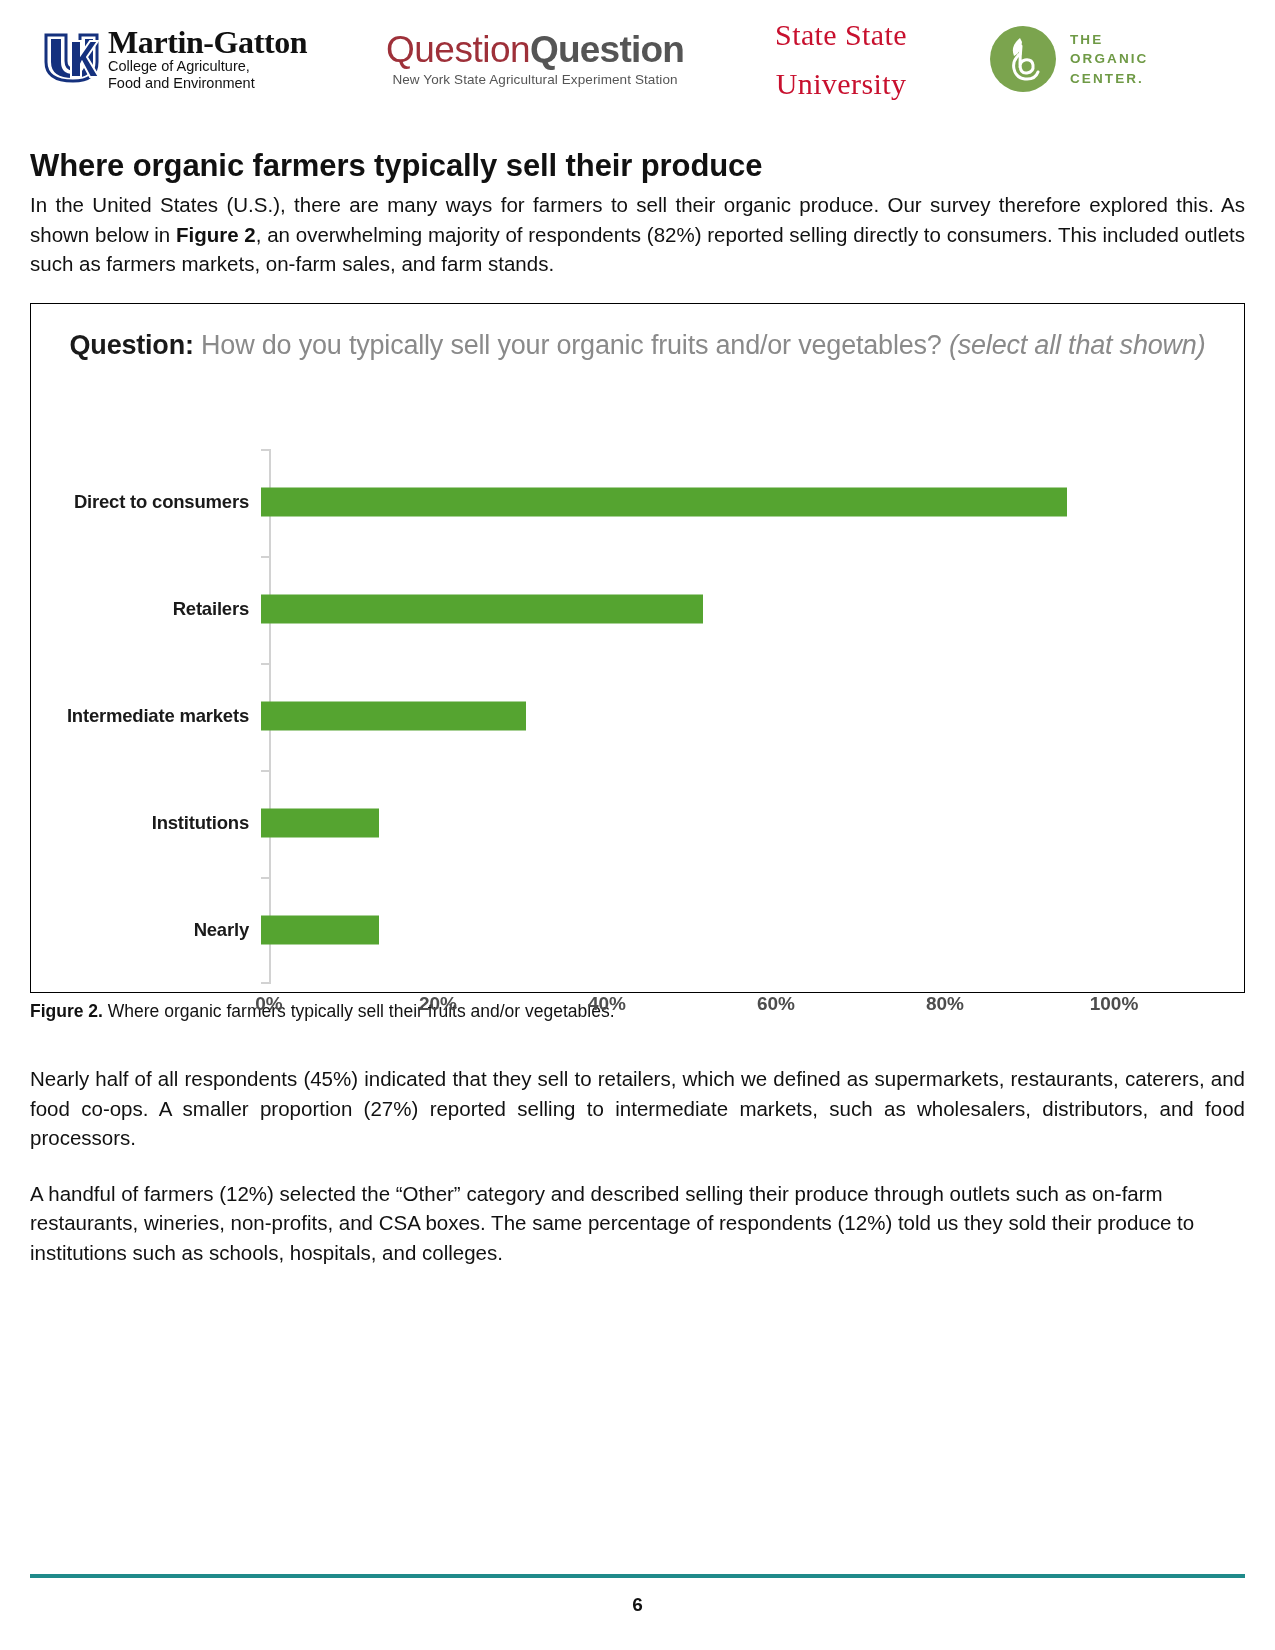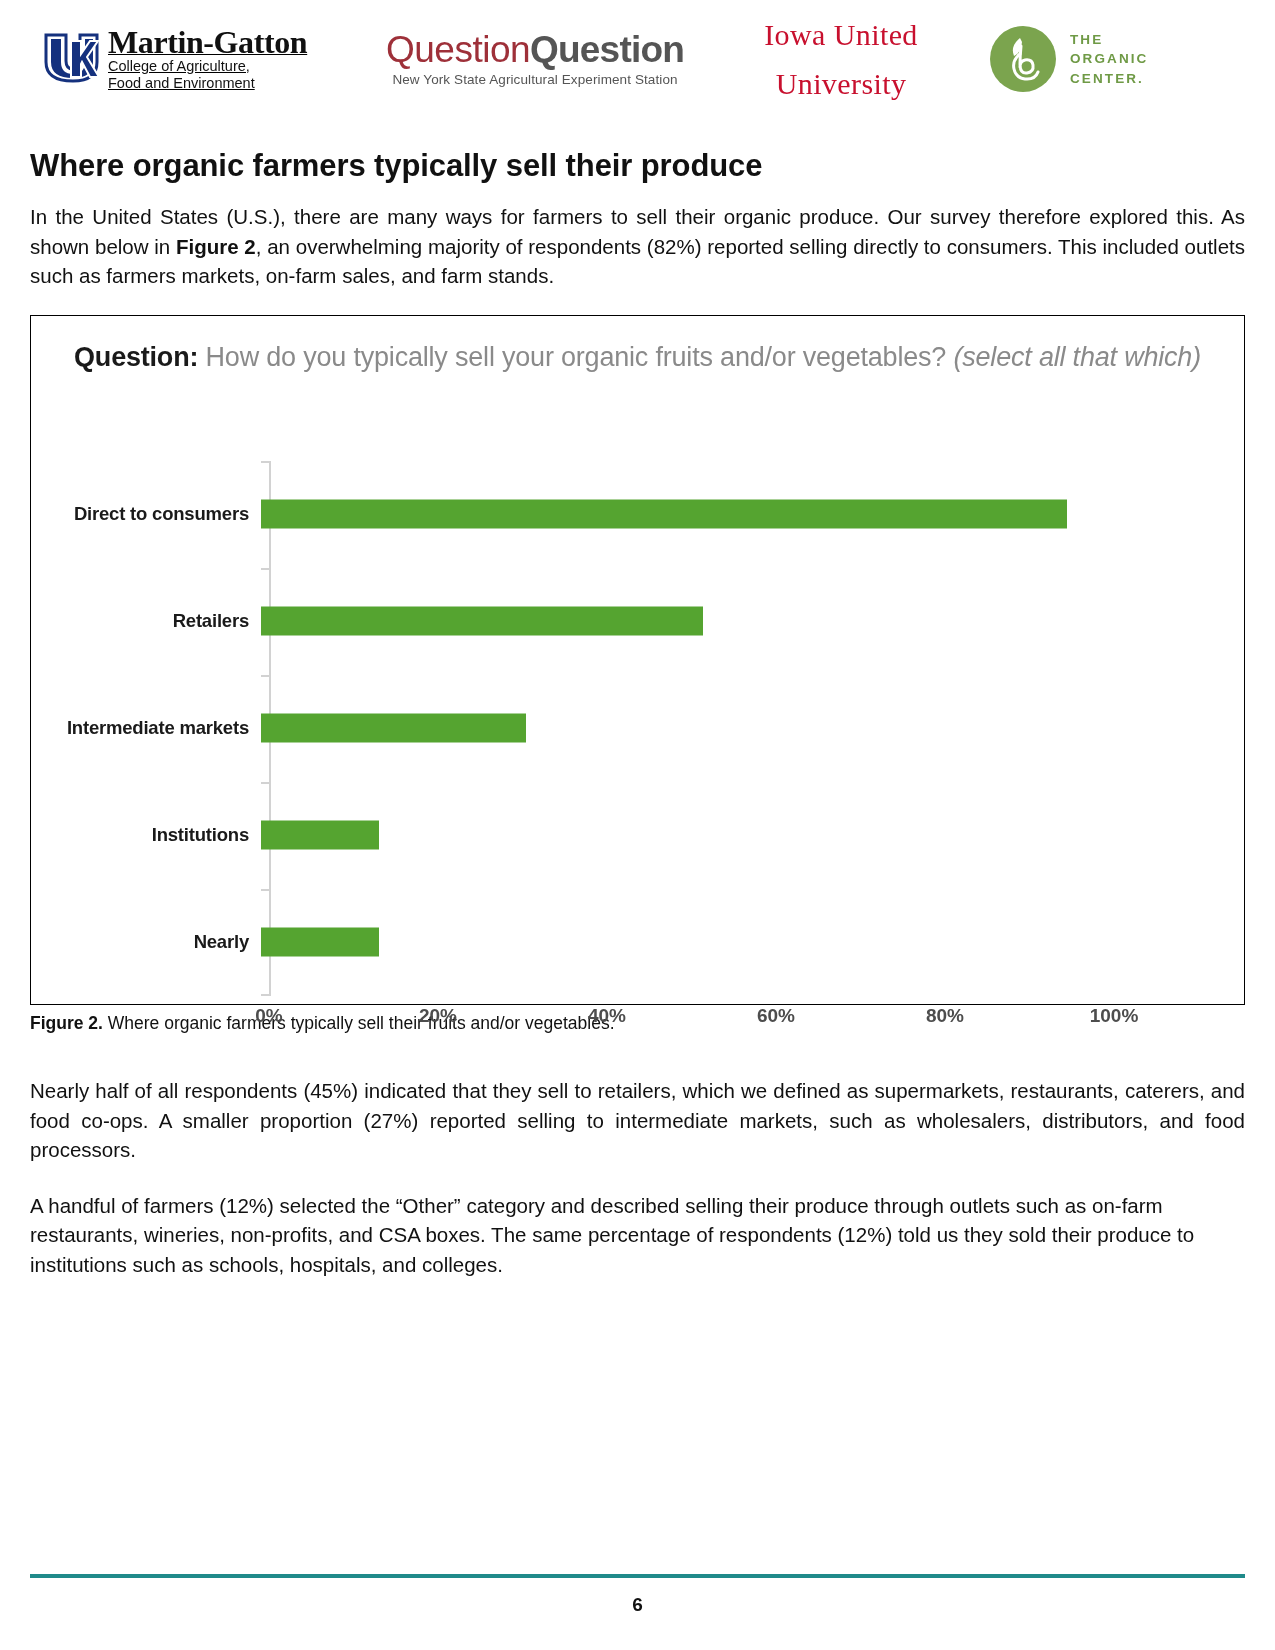--- a/index.html
+++ b/index.html
@@ -31,21 +31,20 @@
     height: 100px;
     padding-top: 18px;
     box-sizing: border-box;
   }
 
   .logo-uk {
     display: flex;
     align-items: center;
     width: 300px;
     margin-left: 10px;
-    text-decoration: underline;
   }
   .uk-mark {
     position: relative;
     width: 60px;
     height: 56px;
     flex: 0 0 auto;
     margin-right: 8px;
   }
   .uk-mark svg { display: block; }
   .uk-text { line-height: 1; }
@@ -147,21 +146,21 @@
     color: #111111;
   }
 
   .para {
     font-size: 20.5px;
     line-height: 1.44;
     color: #111111;
     text-align: justify;
     margin: 14px 0 0 0;
   }
-  .para.first { margin-top: 18px; }
+  .para.first { margin-top: 6px; }
   .para b { font-weight: 700; }
 
   
   .figure-box {
     margin-top: 24px;
     border: 1px solid #000000;
     height: 690px;
     position: relative;
     box-sizing: border-box;
     background: #ffffff;
@@ -323,21 +322,21 @@
         <span class="uk-sub">Food and Environment</span>
       </span>
     </div>
 
     <div class="logo-cornell">
       <div class="cornell-line1"><span class="cornell-red">Question</span><span class="cornell-grey">Question</span></div>
       <div class="cornell-line2">New York State Agricultural Experiment Station</div>
     </div>
 
     <div class="logo-isu">
-      <div class="isu-line1">Iowa United</div>
+      <div class="isu-line1">State State</div>
       <div class="isu-line2">University</div>
     </div>
 
     <div class="logo-oc">
       <span class="oc-circle">
         <svg width="66" height="66" viewBox="0 0 66 66">
           <path d="M30 12 Q20 20 24 30 Q31 27 32 16 Z" fill="#ffffff"></path>
           <path d="M31 20 Q30 30 30 38 Q30 48 37 47 Q44 46 43 39 Q42 33 35 34 Q30 35 30 41" fill="none" stroke="#ffffff" stroke-width="3" stroke-linecap="round"></path>
           <path d="M30 28 Q22 34 24 43 Q26 52 35 53 Q45 54 48 46" fill="none" stroke="#ffffff" stroke-width="3" stroke-linecap="round"></path>
         </svg>
@@ -350,21 +349,21 @@
     </div>
 
   </div>
 
   <h1 class="doc-title">Where organic farmers typically sell their produce</h1>
 
   <p class="para first"><span>In the United States (U.S.), there are many ways for farmers to sell their organic produce. Our survey therefore explored this. As shown below in </span><b>Figure 2</b><span>, an overwhelming majority of respondents (82%) reported selling directly to consumers. This included outlets such as farmers markets, on-farm sales, and farm stands.</span></p>
 
   <div class="figure-box">
 
-    <div class="chart-title"><span class="q-bold">Question:</span><span> How do you typically sell your organic fruits and/or vegetables? </span><span class="q-italic">(select all that which)</span></div>
+    <div class="chart-title"><span class="q-bold">Question:</span><span> How do you typically sell your organic fruits and/or vegetables? </span><span class="q-italic">(select all that shown)</span></div>
 
     <div class="plot">
       <div class="axis-line"></div>
       <div class="tick-marks">
         <div class="tickm" style="top:0px"></div>
         <div class="tickm" style="top:107px"></div>
         <div class="tickm" style="top:214px"></div>
         <div class="tickm" style="top:321px"></div>
         <div class="tickm" style="top:428px"></div>
         <div class="tickm" style="top:533px"></div>

